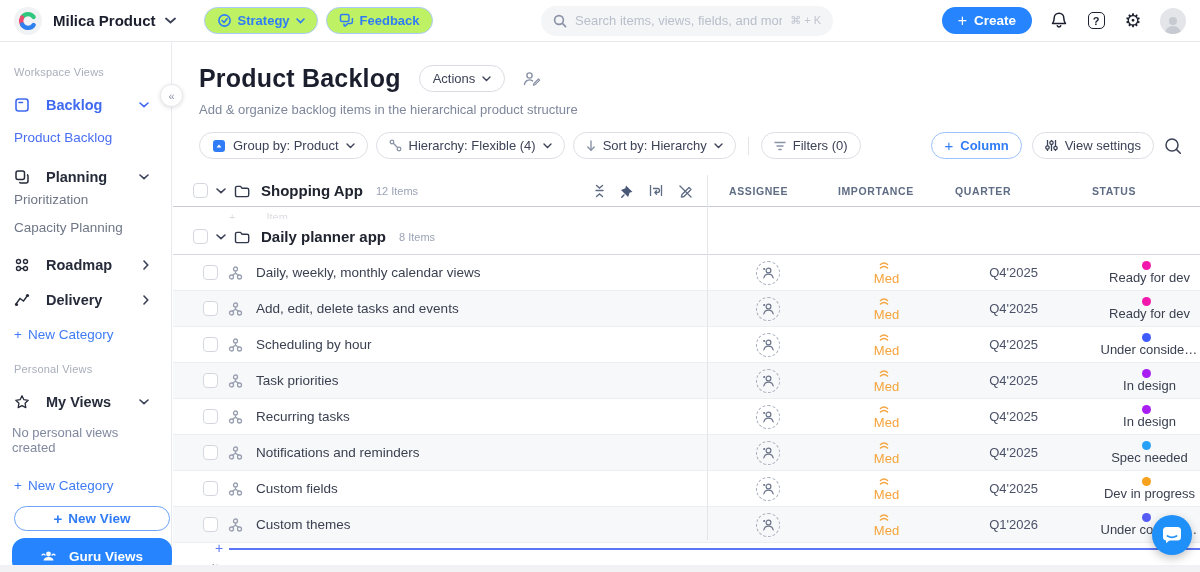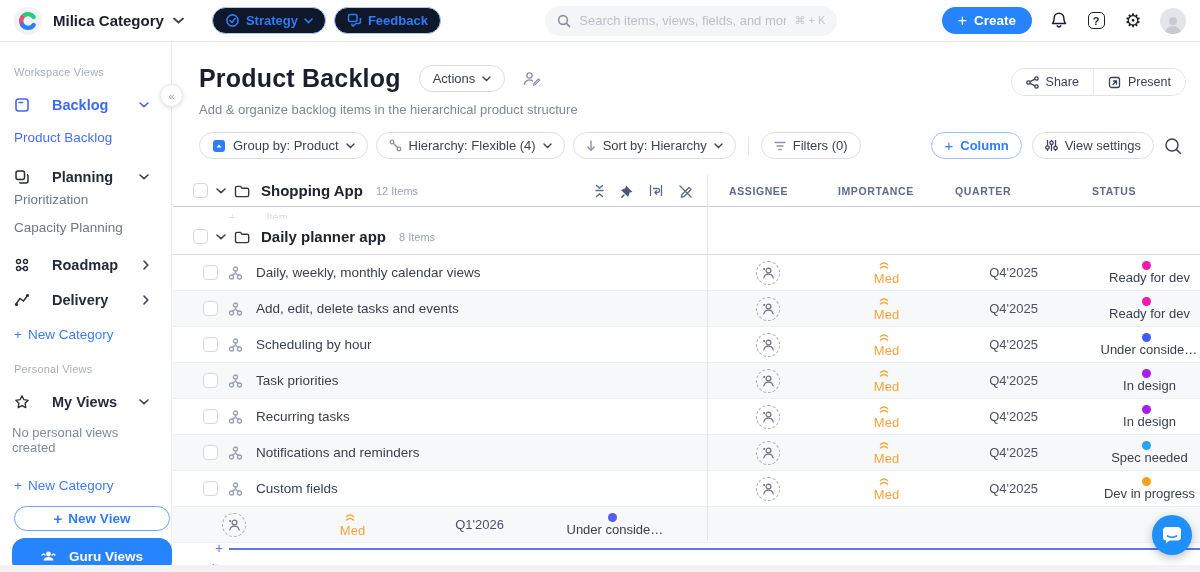--- a/index.html
+++ b/index.html
@@ -8,21 +8,21 @@
   .app { position:relative; width:1200px; height:572px; background:#fff; overflow:hidden; }
 
   
   .topbar { position:absolute; top:0; left:0; right:0; height:42px; background:#fff;
             border-bottom:1px solid #e9eaee; display:flex; align-items:center; padding:0 14px; z-index:30; }
   .tb-left { display:flex; align-items:center; gap:9px; }
   .logo { width:28px; height:28px; border-radius:50%; background:#f1f2f4; display:flex; align-items:center; justify-content:center; }
   .ws-name { font-size:15px; font-weight:700; color:#1b1f2d; margin-left:2px; }
   .chev { display:inline-flex; }
   .pill { display:inline-flex; align-items:center; gap:6px; border-radius:15px; font-size:13px; font-weight:700;
-          padding:5px 12px; border:1px solid #aac9fb; color:#2f7cf6; background:#0f172a; cursor:pointer; white-space:nowrap; }
+          padding:5px 12px; border:1px solid #aac9fb; color:#2f7cf6; background:#bef264; cursor:pointer; white-space:nowrap; }
   .tb-pills { display:flex; gap:8px; margin-left:28px; }
   .spacer { flex:1; }
   .search { width:292px; height:30px; background:#f4f5f7; border-radius:16px; display:flex; align-items:center;
             padding:0 12px; gap:8px; }
   .search input { border:none; background:transparent; outline:none; flex:1; font-size:13px; color:#3c4257;
                   font-family:"Liberation Sans", sans-serif; }
   .search input::placeholder { color:#b9bfca; }
   .kbd { font-size:11px; color:#c0c5cf; white-space:nowrap; }
   .tb-right { display:flex; align-items:center; gap:17px; }
   .create-btn { display:inline-flex; align-items:center; gap:7px; background:#2684ff; color:#fff; border:none;
@@ -31,21 +31,21 @@
   .tbicon { width:20px; height:20px; display:inline-flex; align-items:center; justify-content:center; cursor:pointer; }
   .help-box { width:17px; height:17px; border:1.7px solid #1c1f2e; border-radius:5px; font-size:11px; font-weight:700;
               color:#1c1f2e; display:flex; align-items:center; justify-content:center; }
   .gear-glyph { font-size:19px; color:#1c1f2e; line-height:1; }
   .avatar { width:26px; height:26px; border-radius:50%; background:#e3e5e9; overflow:hidden; display:flex; align-items:flex-end; justify-content:center; }
 
   
   .sidebar { position:absolute; top:42px; left:0; bottom:0; width:172px; background:#fff;
              border-right:1px solid #e9eaee; padding:24px 20px 0 14px; z-index:20; }
   .sec-label { font-size:11px; color:#a8aeba; letter-spacing:.2px; }
-  .nav-item { display:flex; align-items:center; gap:22px; cursor:pointer; }
+  .nav-item { display:flex; align-items:center; gap:16px; cursor:pointer; }
   .nav-item .lbl { font-size:14.5px; font-weight:700; color:#262b3a; }
   .nav-item.active .lbl { color:#3f6af0; }
   .nav-item .rt { margin-left:auto; margin-right:2px; display:inline-flex; }
   .sub-item { font-size:13.5px; color:#6f7787; cursor:pointer; }
   .sub-item.active { color:#4a6ef2; }
   .new-cat { font-size:13.5px; color:#3f7bf5; cursor:pointer; display:flex; gap:6px; align-items:center; }
   .muted { font-size:13px; color:#8089a0; }
   .btn-newview { width:156px; height:25px; border:1px solid #6da4f9; border-radius:13px; background:#fff; color:#2f7cf6;
                  font-size:13.5px; font-weight:700; display:flex; align-items:center; justify-content:center; gap:6px; cursor:pointer; }
   .btn-guru { width:160px; height:36px; border:none; border-radius:13px; background:#2684ff; color:#fff;
@@ -126,21 +126,21 @@
 
   <div class="topbar">
     <div class="tb-left">
       <span class="logo">
         <svg width="24" height="24" viewBox="0 0 28 28">
           <path d="M20.6 9.4 A8 8 0 0 0 7.1 10" fill="none" stroke="#2fc77f" stroke-width="5" stroke-linecap="round"></path>
           <path d="M7.1 10 A8 8 0 0 0 7.1 18" fill="none" stroke="#ef4b72" stroke-width="5" stroke-linecap="round"></path>
           <path d="M7.1 18 A8 8 0 0 0 20.6 18.6" fill="none" stroke="#2e7ff0" stroke-width="5" stroke-linecap="round"></path>
         </svg>
       </span>
-      <span class="ws-name">Milica Category</span>
+      <span class="ws-name">Milica Product</span>
       <span class="chev">
         <svg width="11" height="7" viewBox="0 0 11 7">
             <polyline points="1,1.5 5.5,5.5 10,1.5" fill="none" stroke="#3c4257" stroke-width="1.8" stroke-linecap="round"></polyline>
           </svg>
       </span>
     </div>
 
     <div class="tb-pills">
       <button class="pill">
         <span>
@@ -346,43 +346,20 @@
           <svg width="18" height="15" viewBox="0 0 18 15">
               <circle cx="6.5" cy="4.5" r="2.6" fill="none" stroke="#8a92a6" stroke-width="1.4"></circle>
               <path d="M1.5 13.5 a5 5 0 0 1 8 -3.6" fill="none" stroke="#8a92a6" stroke-width="1.4" stroke-linecap="round"></path>
               <path d="M11 12.5 l4.5 -4.5 1.2 1.2 -4.5 4.5 -1.8 .6 z" fill="none" stroke="#8a92a6" stroke-width="1.2" stroke-linejoin="round"></path>
             </svg>
         </span>
       </div>
       <div class="subtitle">Add &amp; organize backlog items in the hierarchical product structure</div>
     </div>
 
-    <div class="share-group">
-      <button class="sbtn">
-        <span>
-          <svg width="13" height="13" viewBox="0 0 13 13">
-              <circle cx="10.5" cy="2.5" r="1.7" fill="none" stroke="#3c4257" stroke-width="1.3"></circle>
-              <circle cx="2.5" cy="6.5" r="1.7" fill="none" stroke="#3c4257" stroke-width="1.3"></circle>
-              <circle cx="10.5" cy="10.5" r="1.7" fill="none" stroke="#3c4257" stroke-width="1.3"></circle>
-              <line x1="4" y1="5.7" x2="9" y2="3.2" stroke="#3c4257" stroke-width="1.3"></line>
-              <line x1="4" y1="7.3" x2="9" y2="9.8" stroke="#3c4257" stroke-width="1.3"></line>
-            </svg>
-        </span>
-        <span>Share</span>
-      </button>
-      <button class="sbtn">
-        <span>
-          <svg width="13" height="13" viewBox="0 0 13 13">
-              <rect x="1.5" y="1.5" width="10" height="10" rx="2" fill="none" stroke="#3c4257" stroke-width="1.3"></rect>
-              <path d="M5 8.5 l3.5 -3.5 M8.5 8 v-3 h-3" fill="none" stroke="#3c4257" stroke-width="1.3" stroke-linecap="round"></path>
-            </svg>
-        </span>
-        <span>Present</span>
-      </button>
-    </div>
 
     <div class="toolbar">
       <button class="tpill">
         <span>
           <svg width="14" height="14" viewBox="0 0 14 14">
               <rect x="1" y="1" width="12" height="12" rx="3" fill="#2f7cf6"></rect>
               <path d="M4.5 8.5 l2.5 -3 2.5 3 z" fill="#fff"></path>
             </svg>
         </span>
         <span>Group by: Product</span>
@@ -820,20 +797,32 @@
     <div class="cell c-q">
       <span class="q-lbl">Q4'2025</span>
     </div>
     <div class="cell c-status">
       <span class="dot" style="background: rgb(246, 162, 29);"></span>
       <span class="st-lbl">Dev in progress</span>
     </div>
   </div>
 
   <div class="trow alt">
+    <div class="r-left">
+      <span class="cb"></span>
+      <span>
+        <svg width="15" height="14" viewBox="0 0 15 14">
+                  <circle cx="7.5" cy="3" r="2" fill="none" stroke="#98a0b0" stroke-width="1.3"></circle>
+                  <circle cx="3.5" cy="11" r="2" fill="none" stroke="#98a0b0" stroke-width="1.3"></circle>
+                  <circle cx="11.5" cy="11" r="2" fill="none" stroke="#98a0b0" stroke-width="1.3"></circle>
+                  <path d="M7.5 5 v2.2 M7.5 7.2 L4.2 9.4 M7.5 7.2 L10.8 9.4" fill="none" stroke="#98a0b0" stroke-width="1.3"></path>
+                </svg>
+      </span>
+      <span class="r-name">Custom themes</span>
+    </div>
     <div class="cell c-assignee">
       <span class="assignee">
         <svg width="14" height="13" viewBox="0 0 14 13">
                   <circle cx="7.5" cy="4.5" r="2.4" fill="none" stroke="#6b7488" stroke-width="1.2"></circle>
                   <path d="M2.8 12 a4.8 4.8 0 0 1 9.4 0" fill="none" stroke="#6b7488" stroke-width="1.2" stroke-linecap="round"></path>
                   <line x1="2.2" y1="3" x2="4.2" y2="3" stroke="#6b7488" stroke-width="1.1"></line>
                   <line x1="3.2" y1="2" x2="3.2" y2="4" stroke="#6b7488" stroke-width="1.1"></line>
                 </svg>
       </span>
     </div>

